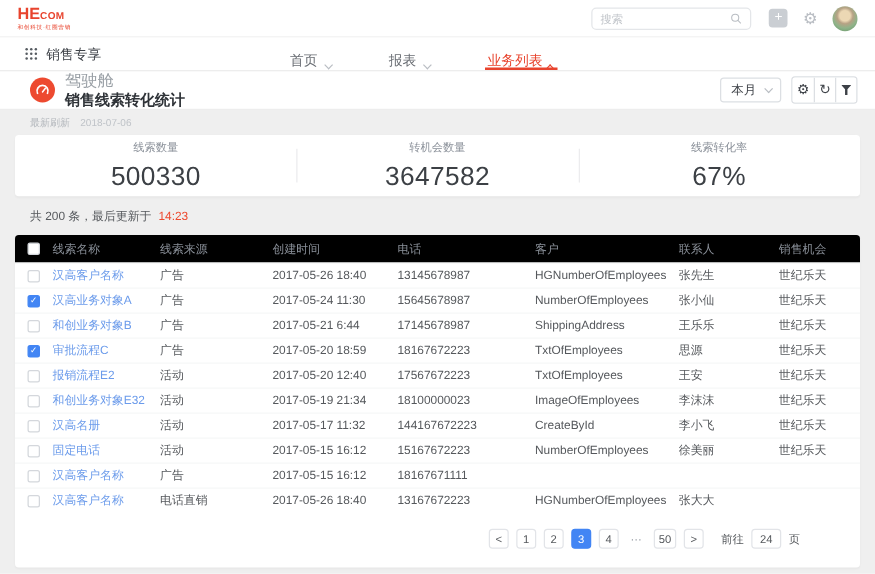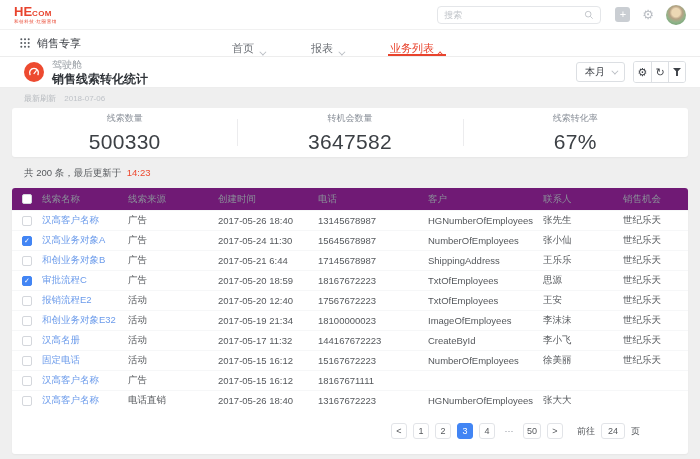--- a/index.html
+++ b/index.html
@@ -9,21 +9,21 @@
     background:#efefef; color:#55585c; font-size:10px;
   }
   
   .topbar { height:30px; background:#fff; border-bottom:1px solid #f1f1f1;
     display:flex; align-items:center; padding:0 14px; }
   .logo { display:flex; flex-direction:column; line-height:1; cursor:pointer; }
   .logo-main { color:#e8432d; font-weight:800; }
   .logo-he { font-size:13px; }
   .logo-com { font-size:8px; letter-spacing:.3px; }
   .logo-tag { font-size:4.5px; color:#e8432d; margin-top:2px; letter-spacing:.6px; }
-  .search-box { margin-left:auto; width:164px; height:18px; border:1px solid #e4e6e9;
+  .search-box { margin-left:auto; width:128px; height:18px; border:1px solid #e4e6e9;
     border-radius:4px; display:flex; align-items:center; padding:0 6px; background:#fff; }
   .search-box input { border:0; outline:0; flex:1; font-size:9px; color:#666;
     font-family:inherit; min-width:0; background:transparent; }
   .search-box input::placeholder { color:#c0c4c9; }
   .mag { width:10px; height:10px; flex:0 0 auto; }
   .add-btn { width:15px; height:15px; background:#caced3; border-radius:3px; color:#fff;
     display:flex; align-items:center; justify-content:center; font-size:11px;
     margin-left:14px; cursor:pointer; line-height:1; }
   .gear-top { margin-left:12px; color:#b9bdc3; font-size:13px; cursor:pointer; line-height:1; }
   .avatar { width:20px; height:20px; border-radius:50%; margin-left:12px; cursor:pointer;
@@ -42,21 +42,21 @@
   .chev { width:5px; height:5px; border-right:1px solid #b9bdc3; border-bottom:1px solid #b9bdc3;
     transform:rotate(45deg) translateY(-2px); }
   .tab.active .chev { border-color:#e8432d; }
   .chev.up { transform:rotate(-135deg) translateY(-2px); }
   
   .page-header { height:31px; background:#fff; border-bottom:1px solid #ededed;
     display:flex; align-items:center; padding:0 14px 0 24px; }
   .badge { width:20px; height:20px; border-radius:50%; background:#ed4a30; flex:0 0 auto;
     display:flex; align-items:center; justify-content:center; }
   .title-block { margin-left:8px; line-height:1; }
-  .category { font-size:10px; color:#9aa0a6; margin-bottom:3px; }
+  .category { font-size:13px; color:#9aa0a6; margin-bottom:3px; }
   .page-title { font-size:12px; font-weight:bold; color:#2f3338; }
   .header-right { margin-left:auto; display:flex; align-items:center; }
   .period-btn { height:20px; border:1px solid #dcdfe3; border-radius:3px; background:#fff;
     display:flex; align-items:center; gap:6px; padding:0 8px; font-size:10px; color:#3d4147;
     cursor:pointer; font-family:inherit; }
   .icon-group { display:flex; margin-left:8px; border:1px solid #dcdfe3; border-radius:3px;
     overflow:hidden; }
   .icon-btn { width:17px; height:20px; display:flex; align-items:center; justify-content:center;
     background:#fff; border:0; border-left:1px solid #dcdfe3; color:#3d4147; font-size:11px;
     cursor:pointer; line-height:1; }
@@ -74,21 +74,21 @@
     width:1px; background:#ececee; }
   .stat-label { font-size:9px; color:#8a9099; }
   .stat-value { font-size:21px; color:#3c4045; letter-spacing:.3px; }
   .summary-line { padding:10px 24px 8px; font-size:9.5px; color:#55585c; }
   .summary-line .time { color:#ed4a30; margin-left:3px; }
   
   .table-card { margin:0 12px; background:#fff; border-radius:3px;
     box-shadow:0 1px 2px rgba(0,0,0,.04); }
   .trow { display:grid; grid-template-columns:30px 86px 90px 100px 110px 115px 80px 1fr;
     align-items:center; }
-  .thead { height:22px; background:#701a75; font-size:9.5px; color:#8a9099;
+  .thead { height:22px; background:#000000; font-size:9.5px; color:#8a9099;
     border-radius:3px 3px 0 0; }
   .tbody-row { height:20px; font-size:9.5px; color:#55585c; border-top:1px solid #f6f7f8; }
   .cb-cell { display:flex; justify-content:flex-start; padding-left:10px; }
   .checkbox { width:10px; height:10px; border:1px solid #d4d7dc; border-radius:2px;
     background:#fff; display:flex; align-items:center; justify-content:center;
     font-size:7px; color:transparent; cursor:pointer; line-height:1; }
   .checkbox.checked { background:#4285f4; border-color:#4285f4; color:#fff; }
   .lead-name { color:#6b9beb; cursor:pointer; white-space:nowrap; overflow:hidden; }
   .cell { white-space:nowrap; overflow:hidden; padding-right:6px; }
   

